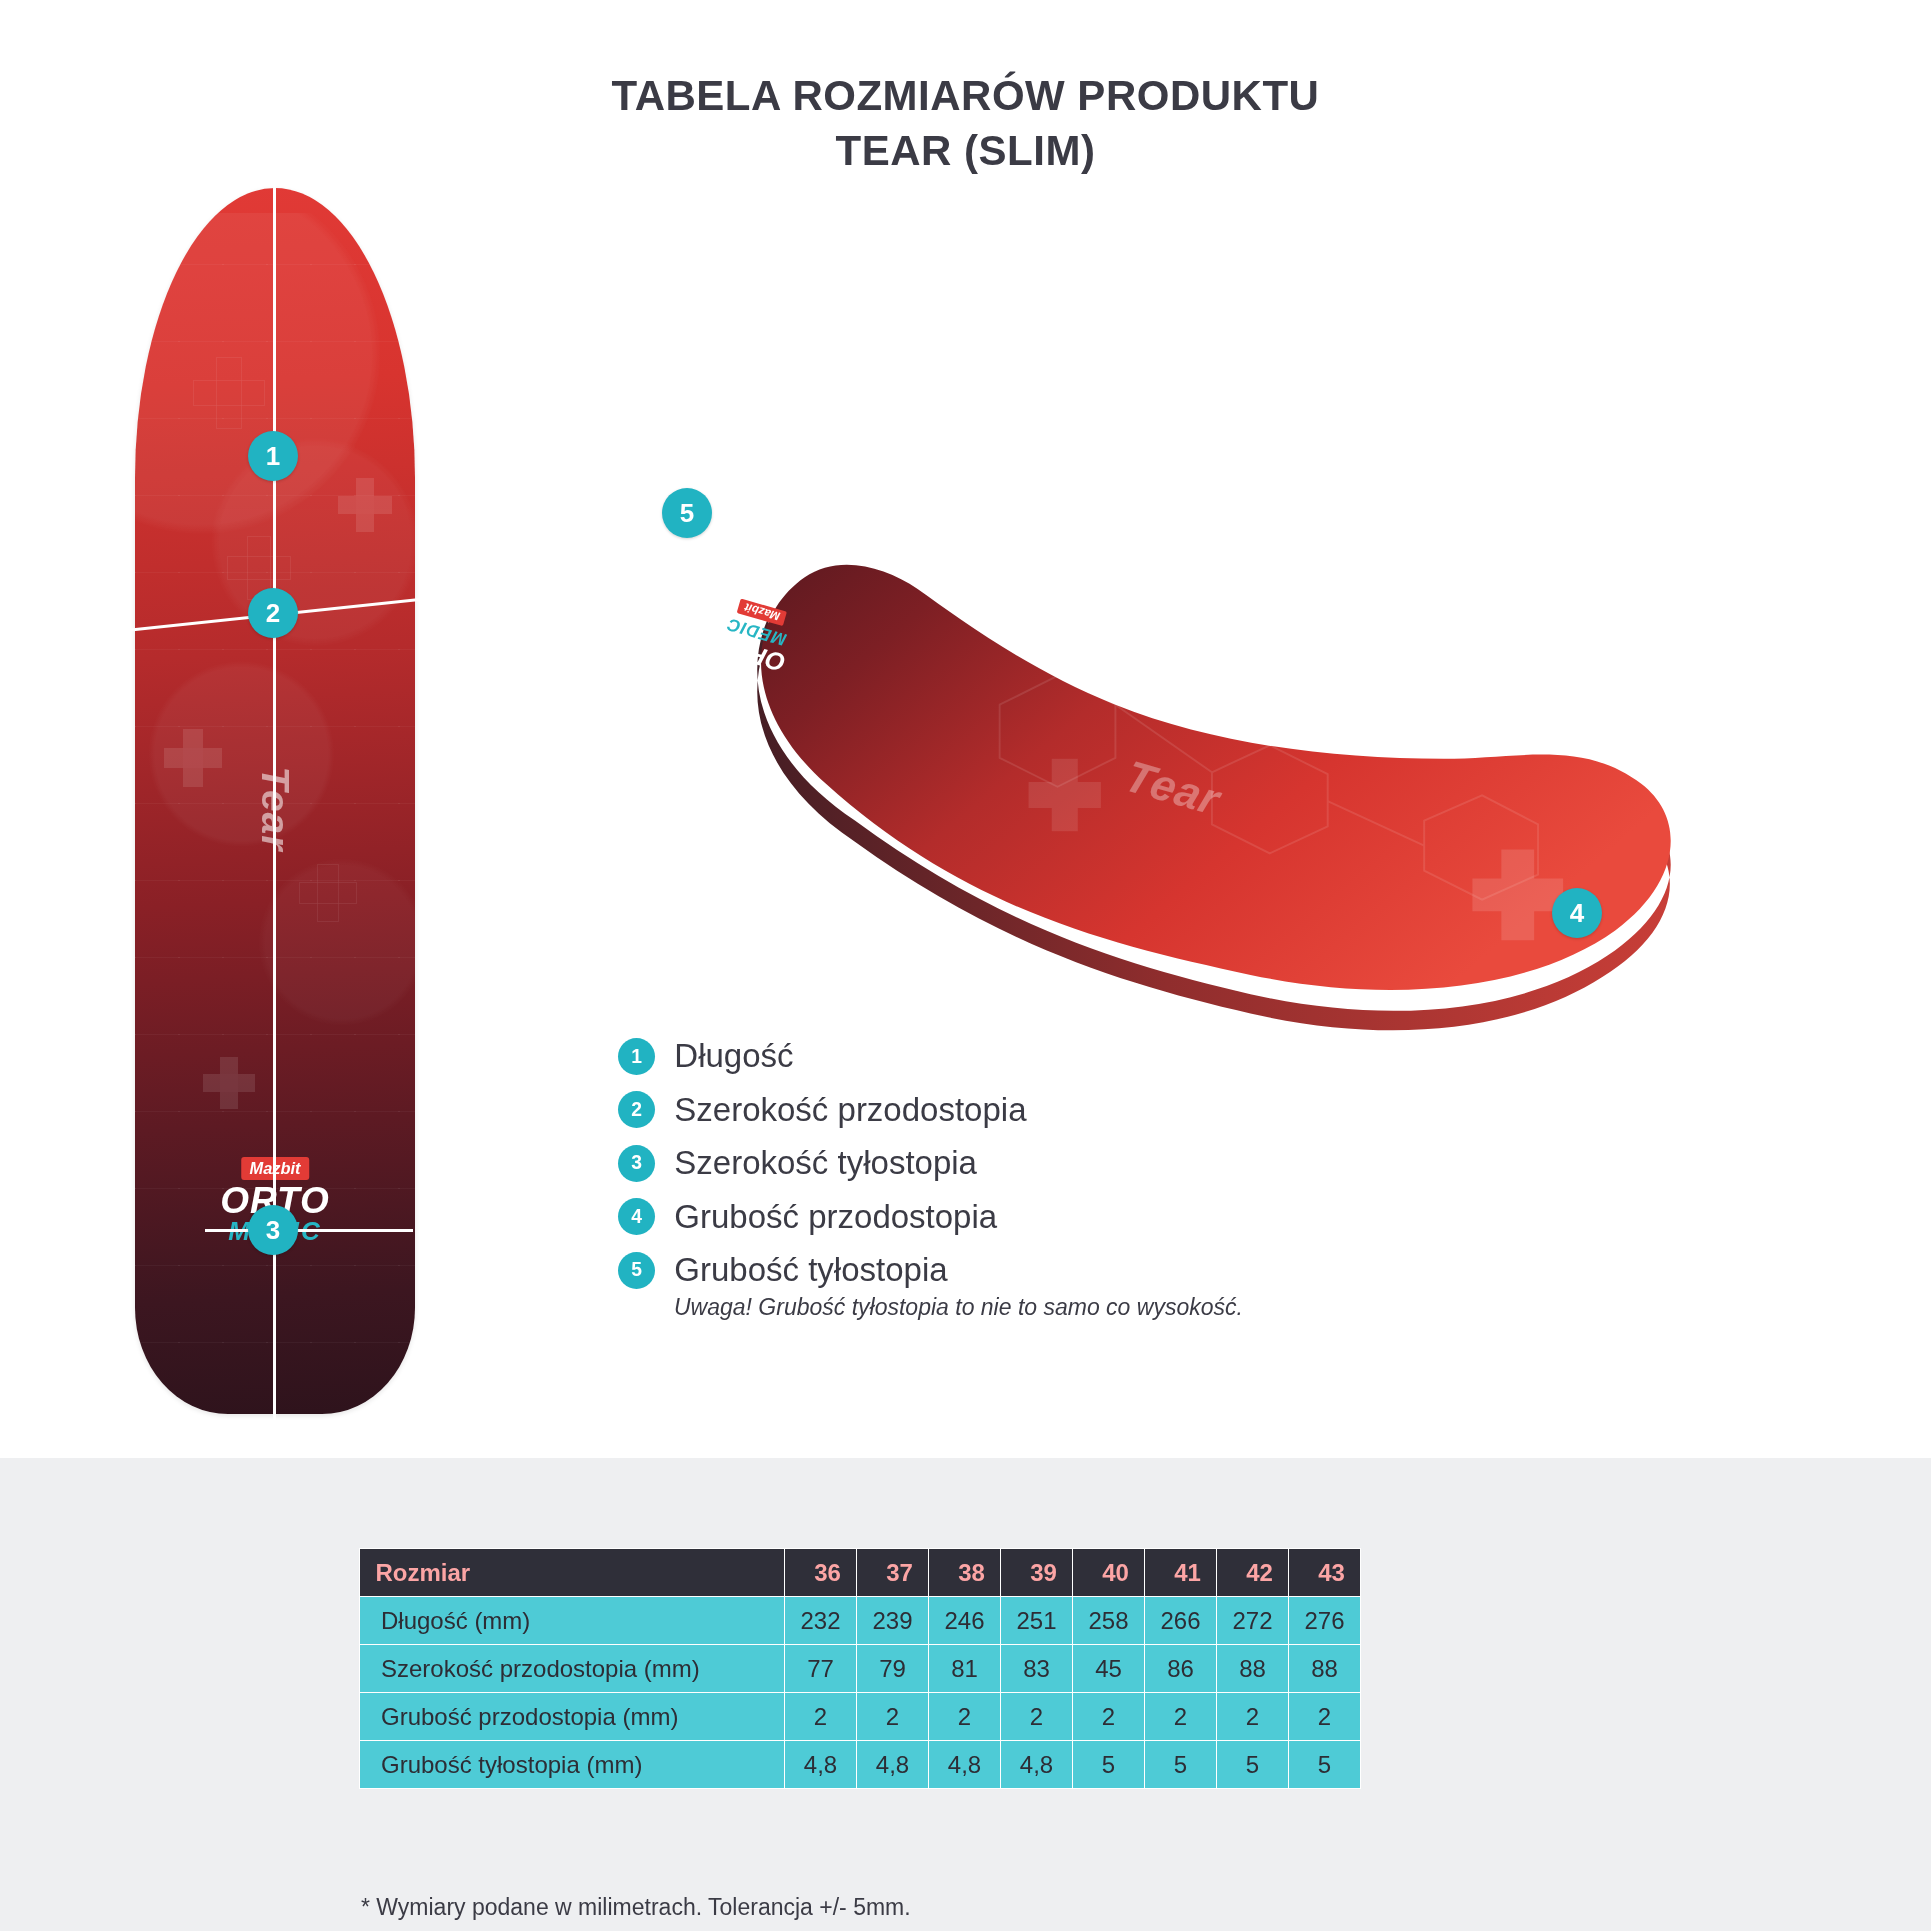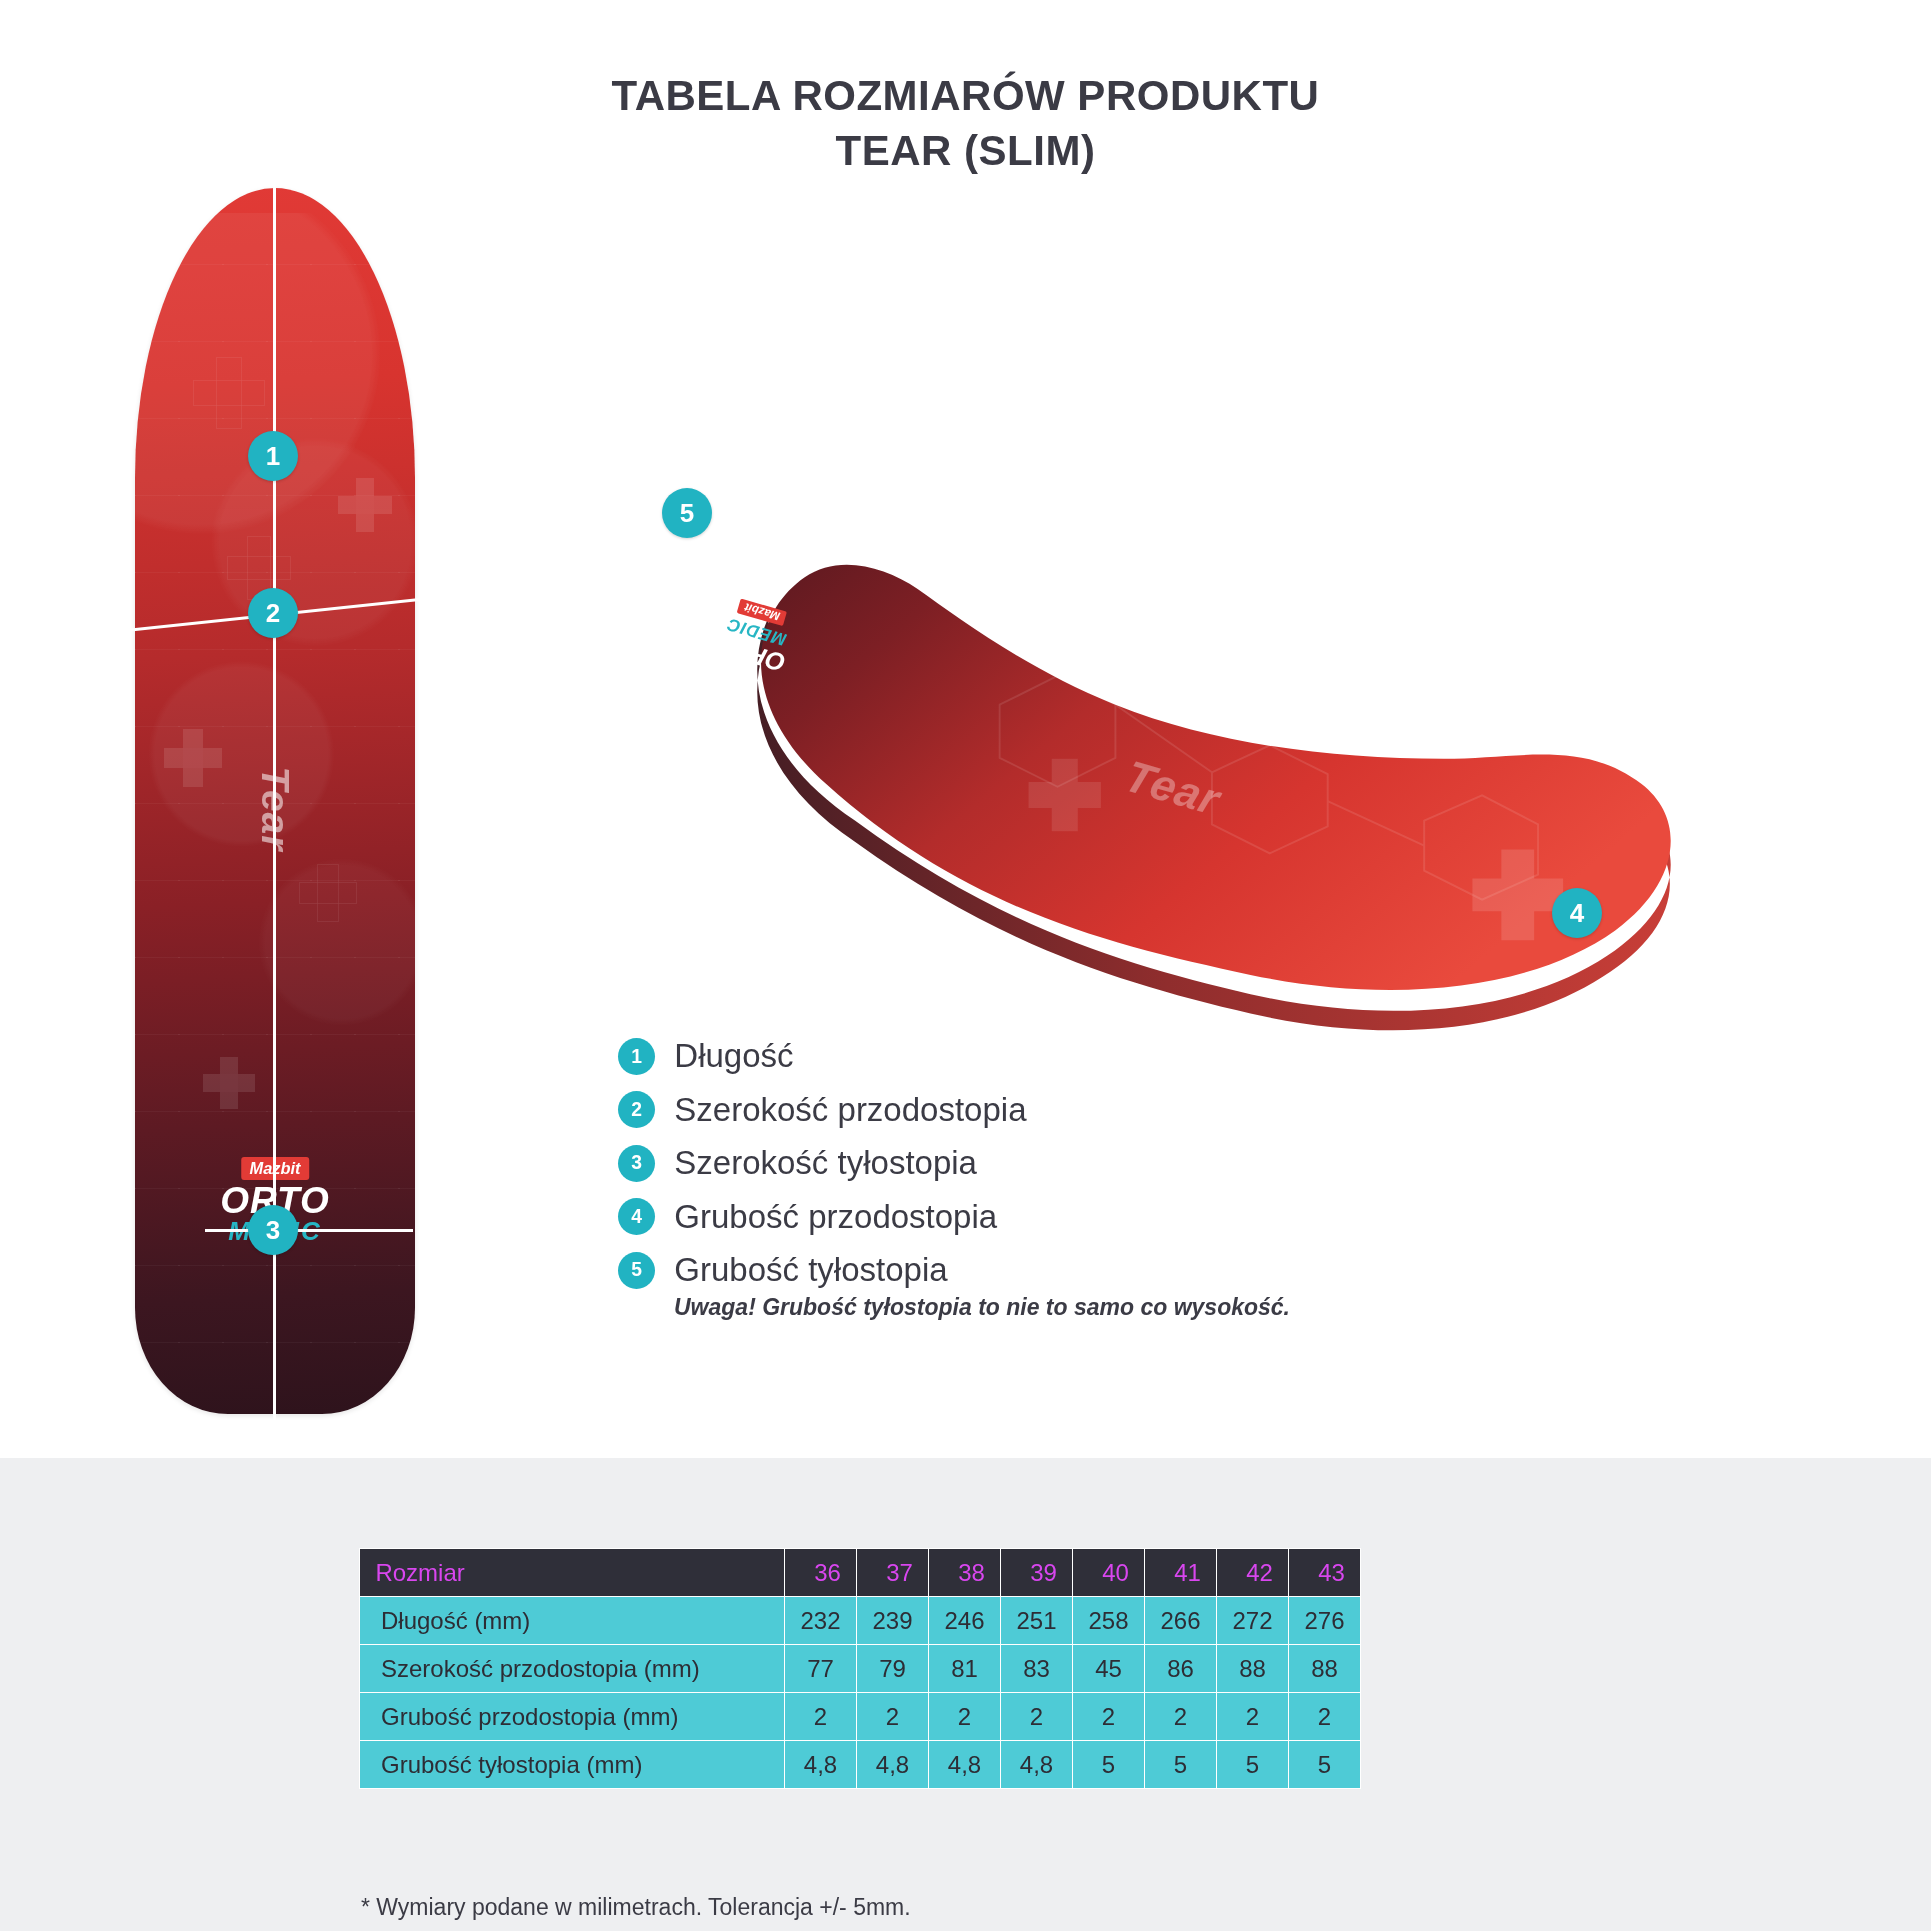--- a/index.html
+++ b/index.html
@@ -267,21 +267,20 @@
     color: #3b3b45;
     font-size: 33px;
     line-height: 1.1;
   }
   .legend-note {
     margin-top: 5.8px;
     margin-left: 56px;
     color: #3b3b45;
     font-size: 23px;
     font-style: italic;
-    font-weight: bold;
   }
 
   
   .table-area {
     position: absolute;
     left: 0;
     top: 1458px;
     width: 1931px;
     height: 473px;
     background: #eeeff1;
@@ -295,22 +294,22 @@
     color: #2d2d35;
   }
   table.sizes th, table.sizes td {
     border: 1px solid #ffffff;
     padding: 0;
     height: 48px;
     box-sizing: border-box;
   }
   table.sizes thead th {
     background: #2f2f39;
-    color: #d946ef;
-    font-weight: normal;
+    color: #fca5a5;
+    font-weight: bold;
   }
   table.sizes thead th.label-col {
     text-align: left;
     padding-left: 15.4px;
     width: 425px;
   }
   table.sizes thead th.size-col {
     width: 72px;
     text-align: center;
     padding-left: 14px;

